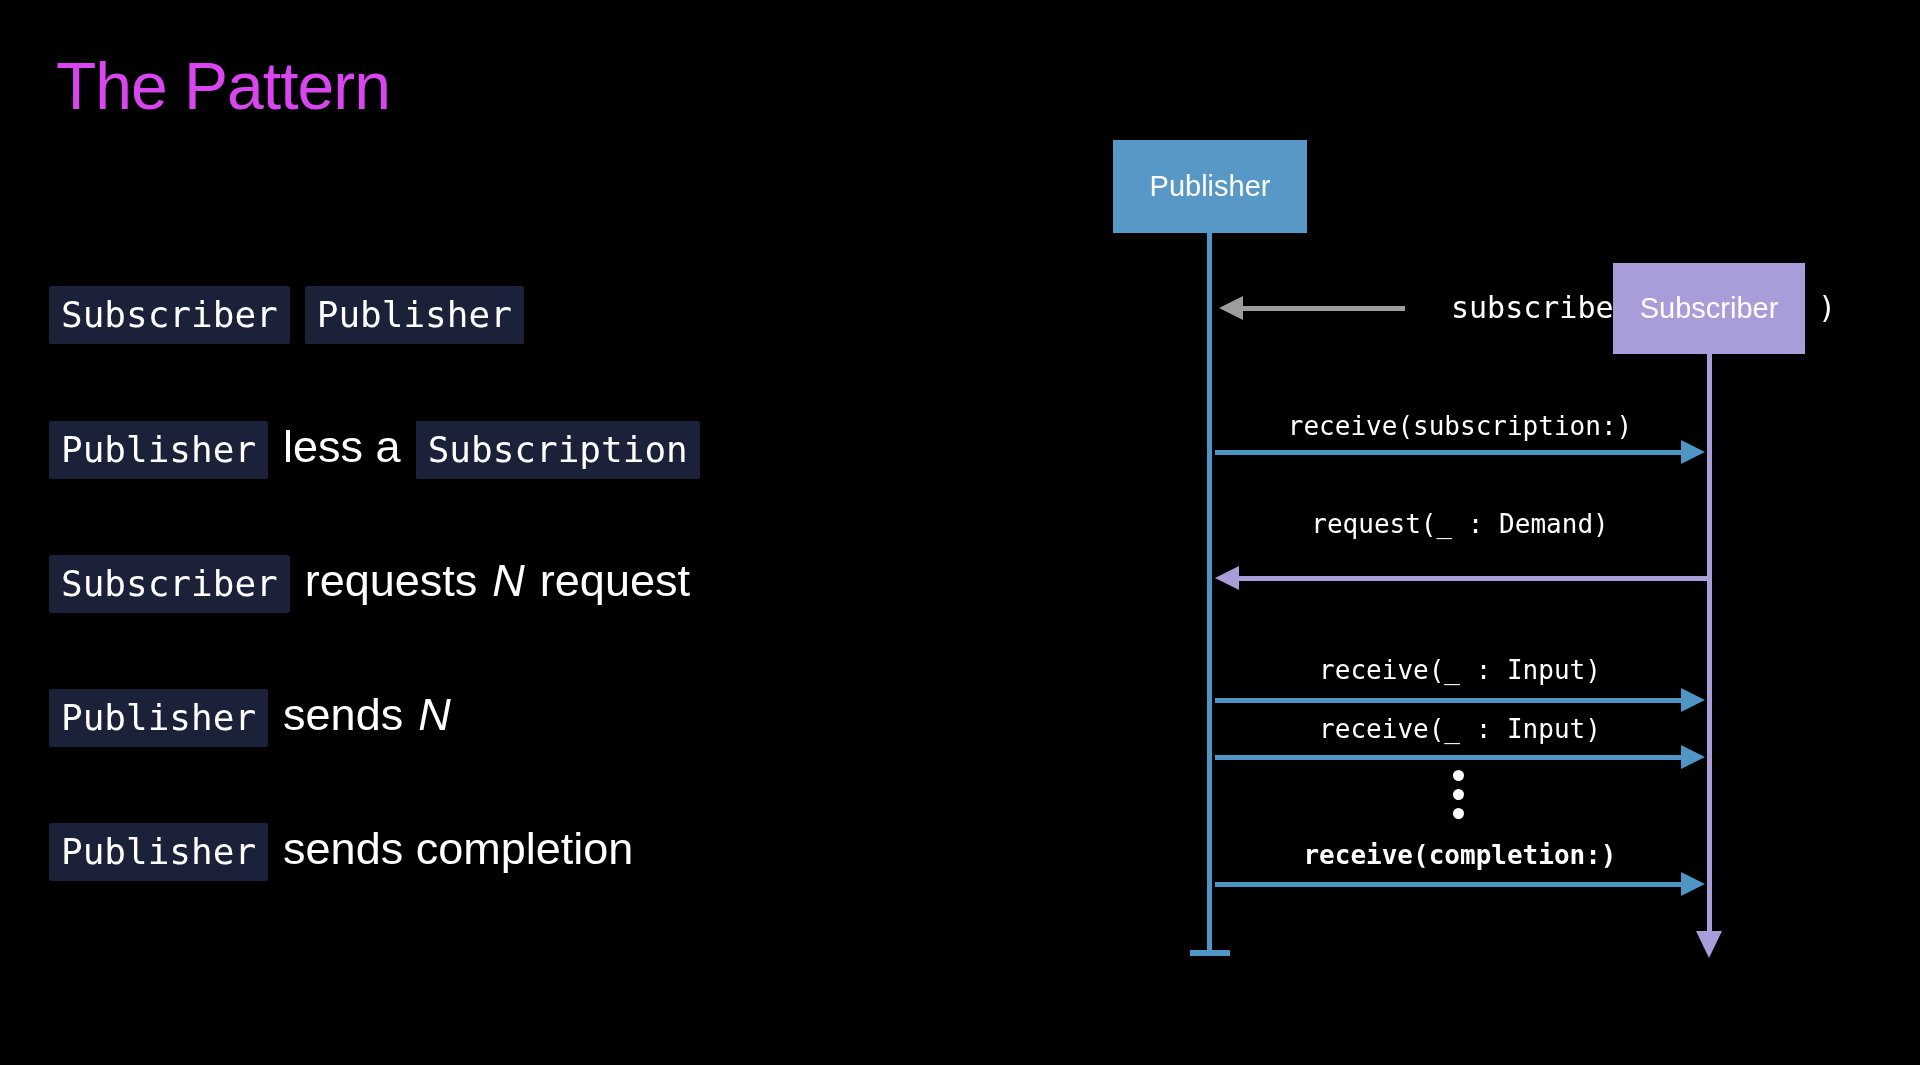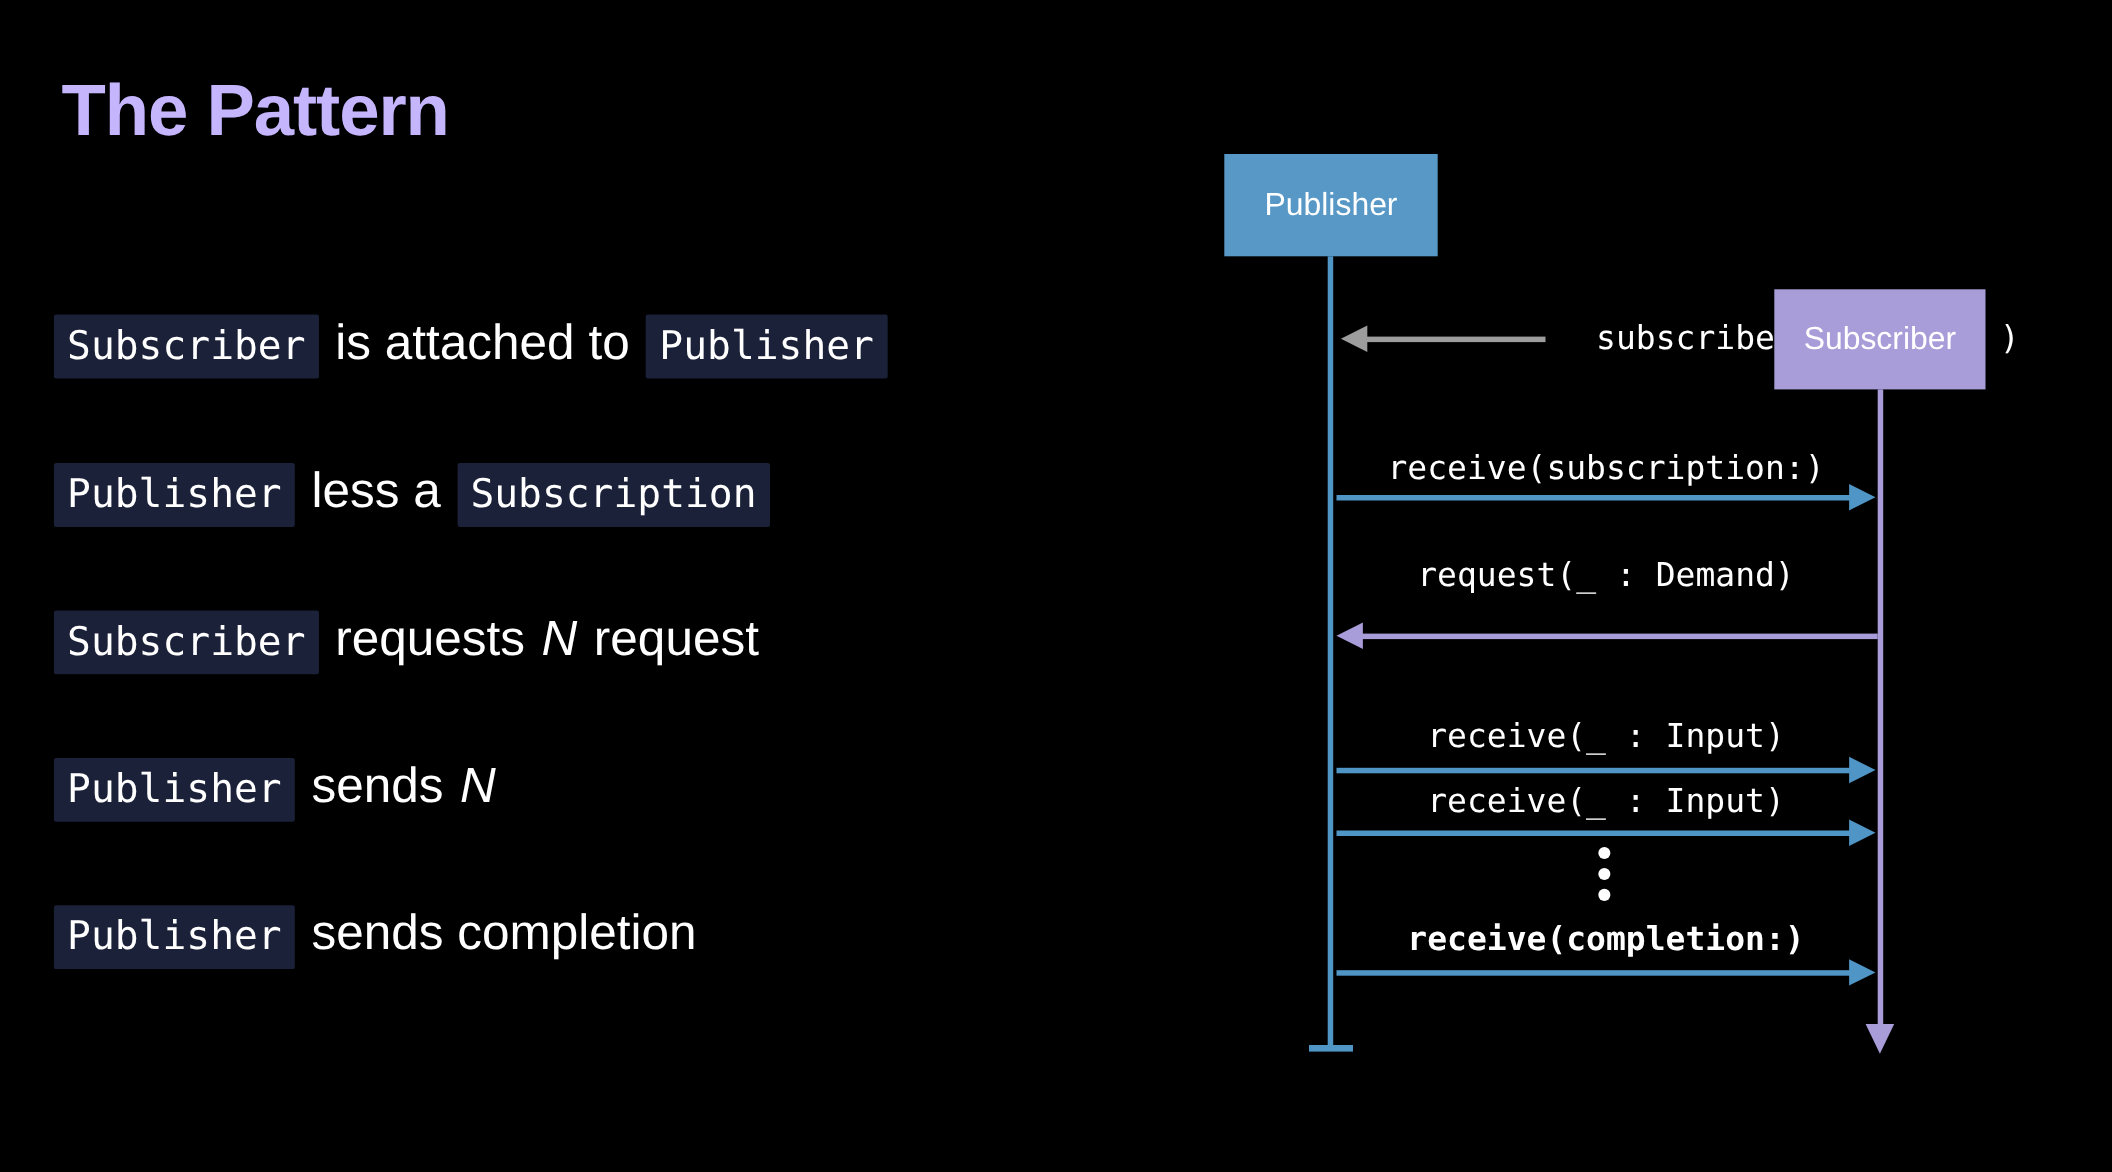--- a/index.html
+++ b/index.html
@@ -5,23 +5,23 @@
   html,body{margin:0;padding:0;}
   body{
     width:1920px;height:1065px;position:relative;overflow:hidden;
     background:#000;color:#fff;
     font-family:"Liberation Sans", sans-serif;
   }
   .abs{position:absolute;}
 
   
   #title{
-    left:56px;top:18px;
-    font-size:66px;font-weight:700;letter-spacing:-1px;
-    color:#c4b5fd;
+    left:56px;top:4px;
+    font-size:66px;font-weight:400;letter-spacing:-1px;
+    color:#d946ef;
   }
 
   
   .bullet{
     left:49px;
     display:flex;align-items:baseline;gap:15px;
     white-space:nowrap;
   }
   .bullet .chip{
     background:#1b2138;
@@ -78,41 +78,40 @@
   .mono-label{
     font-family:"DejaVu Sans Mono", monospace;
     font-size:30px;line-height:40px;color:#fff;white-space:nowrap;
   }
   #subscribe-prefix{left:1451px;top:288px;}
   #subscribe-suffix{left:1818px;top:288px;}
 
   .msg-label{
     position:absolute;left:1210px;width:500px;text-align:center;
     font-family:"DejaVu Sans Mono", monospace;
-    font-size:30px;line-height:40px;color:#fff;white-space:nowrap;
+    font-size:26px;line-height:40px;color:#fff;white-space:nowrap;
   }
   #msg-1-label{top:406px;}
   #msg-2-label{top:504px;}
   #msg-3-label{top:650px;}
   #msg-4-label{top:709px;}
   #msg-5-label{top:835px;font-weight:bold;}
 
   .dot{position:absolute;left:1453px;width:11px;height:11px;border-radius:50%;background:#fff;}
   #dot-1{top:770px;}
   #dot-2{top:789px;}
   #dot-3{top:808px;}
 </style>
 </head>
 <body>
 
 <h1 id="title" class="abs">The Pattern</h1>
 
 <div id="bullet-1" class="abs bullet">
   <span class="chip">Subscriber</span>
-  <span class="plain">is attached to</span>
   <span class="chip">Publisher</span>
 </div>
 
 <div id="bullet-2" class="abs bullet">
   <span class="chip">Publisher</span>
   <span class="plain">less a</span>
   <span class="chip">Subscription</span>
 </div>
 
 <div id="bullet-3" class="abs bullet">

